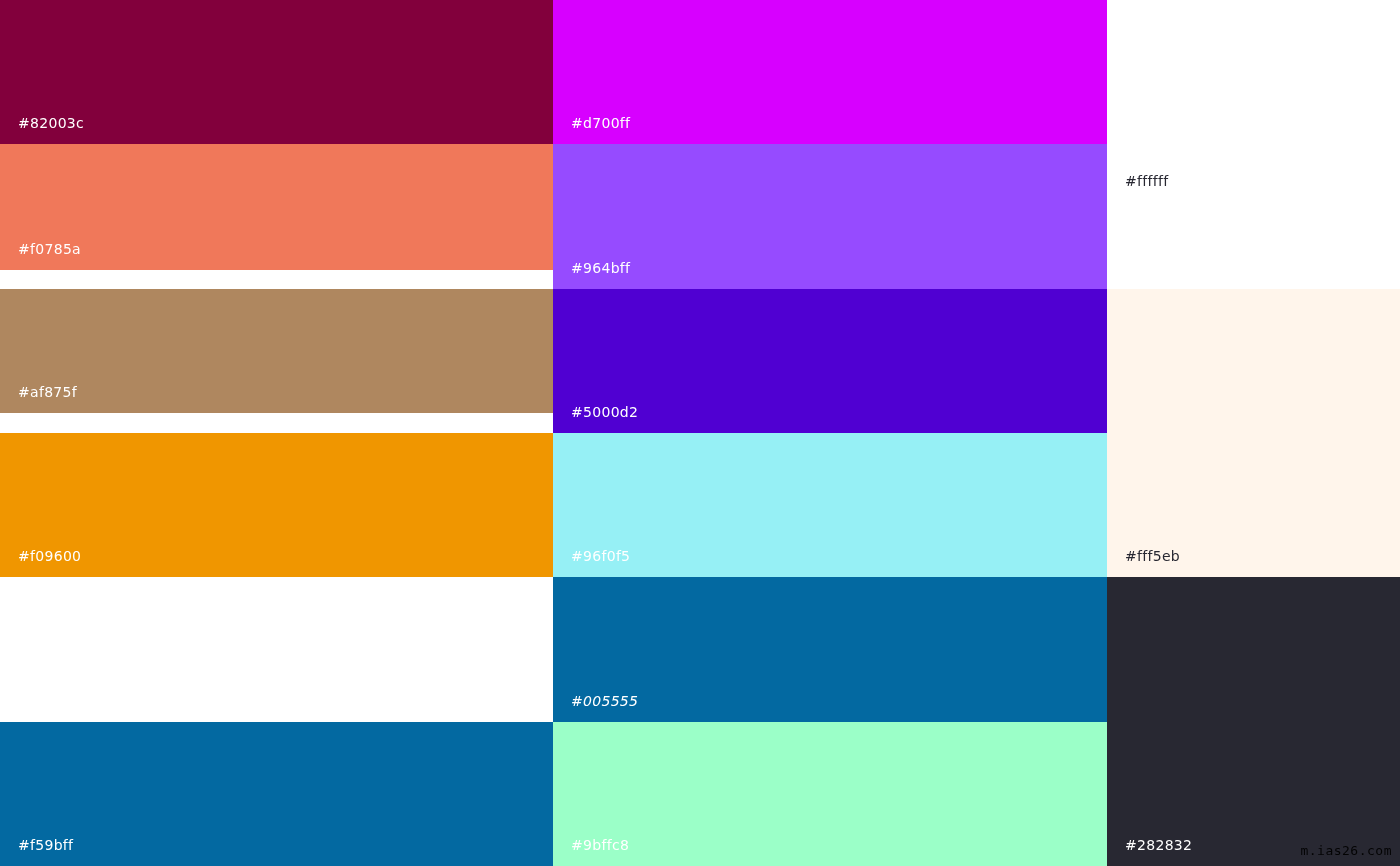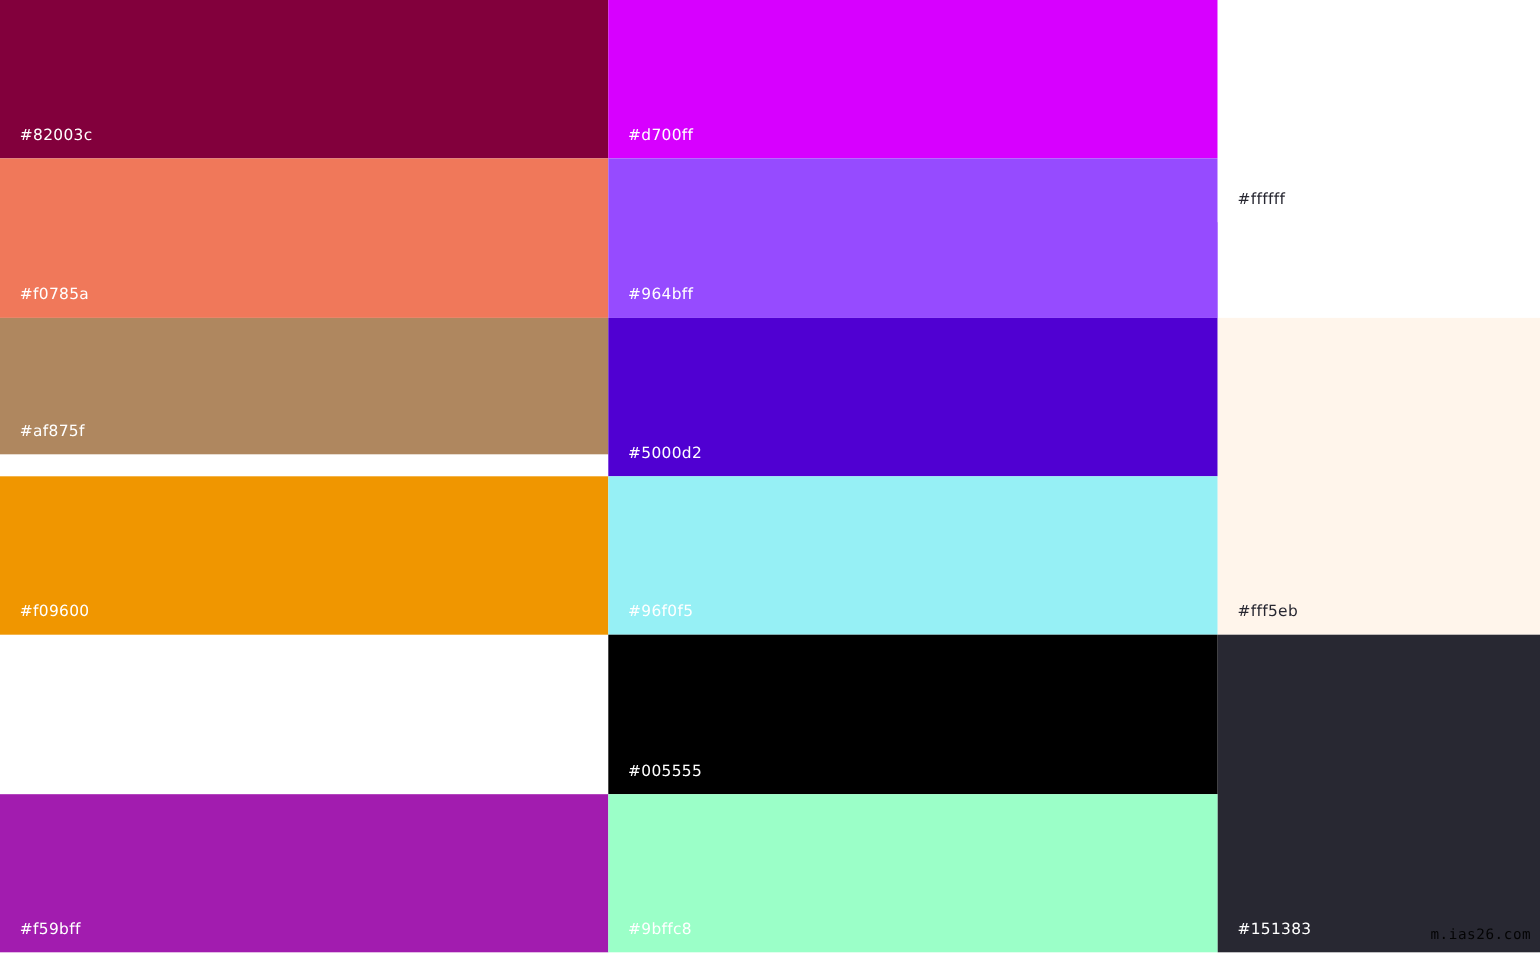--- a/index.html
+++ b/index.html
@@ -49,53 +49,53 @@
     opacity: 0.92;
   }
 </style>
 </head>
 <body>
 
 <div id="palette-grid" style="width: 1400px; height: 866px;">
     <div class="swatch" style="left: 0px; top: 0px; width: 553px; height: 144px; background: rgb(130, 0, 60);">
       <span class="swatch-label label-light">#82003c</span>
     </div>
-    <div class="swatch" style="left: 0px; top: 144px; width: 553px; height: 145px; background: rgb(240, 120, 90); text-decoration: underline;">
+    <div class="swatch" style="left: 0px; top: 144px; width: 553px; height: 126px; background: rgb(240, 120, 90); text-decoration: underline;">
       <span class="swatch-label label-light">#f0785a</span>
     </div>
     <div class="swatch" style="left: 0px; top: 289px; width: 553px; height: 124px; background: rgb(175, 135, 95);">
       <span class="swatch-label label-light">#af875f</span>
     </div>
     <div class="swatch" style="left: 0px; top: 433px; width: 553px; height: 144px; background: rgb(240, 150, 0);">
       <span class="swatch-label label-light">#f09600</span>
     </div>
-    <div class="swatch" style="left: 0px; top: 722px; width: 553px; height: 144px; background: #a21caf;">
+    <div class="swatch" style="left: 0px; top: 722px; width: 553px; height: 144px; background: #0369a1;">
       <span class="swatch-label label-light">#f59bff</span>
     </div>
     <div class="swatch" style="left: 553px; top: 0px; width: 554px; height: 144px; background: rgb(215, 0, 255); padding-left: 12px;">
       <span class="swatch-label label-light">#d700ff</span>
     </div>
     <div class="swatch" style="left: 553px; top: 144px; width: 554px; height: 145px; background: rgb(150, 75, 255);">
       <span class="swatch-label label-light">#964bff</span>
     </div>
     <div class="swatch" style="left: 553px; top: 289px; width: 554px; height: 144px; background: rgb(80, 0, 210);">
       <span class="swatch-label label-light">#5000d2</span>
     </div>
     <div class="swatch" style="left: 553px; top: 433px; width: 554px; height: 144px; background: rgb(150, 240, 245);">
       <span class="swatch-label label-light">#96f0f5</span>
     </div>
-    <div class="swatch" style="left: 553px; top: 577px; width: 554px; height: 145px; background: #000000;">
+    <div class="swatch" style="left: 553px; top: 577px; width: 554px; height: 145px; background: #0369a1; font-style: italic;">
       <span class="swatch-label label-light">#005555</span>
     </div>
     <div class="swatch" style="left: 553px; top: 722px; width: 554px; height: 144px; background: rgb(155, 255, 200);">
       <span class="swatch-label label-light">#9bffc8</span>
     </div>
     <div class="swatch" style="left: 1107px; top: 0px; width: 293px; height: 202px; background: rgb(255, 255, 255); text-decoration: underline;">
       <span class="swatch-label label-dark">#ffffff</span>
     </div>
     <div class="swatch" style="left: 1107px; top: 289px; width: 293px; height: 288px; background: rgb(255, 245, 235);">
       <span class="swatch-label label-dark">#fff5eb</span>
     </div>
     <div class="swatch" style="left: 1107px; top: 577px; width: 293px; height: 289px; background: rgb(40, 40, 50);">
-      <span class="swatch-label label-light">#151383</span>
+      <span class="swatch-label label-light">#282832</span>
     </div>
     <div id="watermark" style="color: #000000;">m.ias26.com</div>
   </div>
 
 </body></html>

